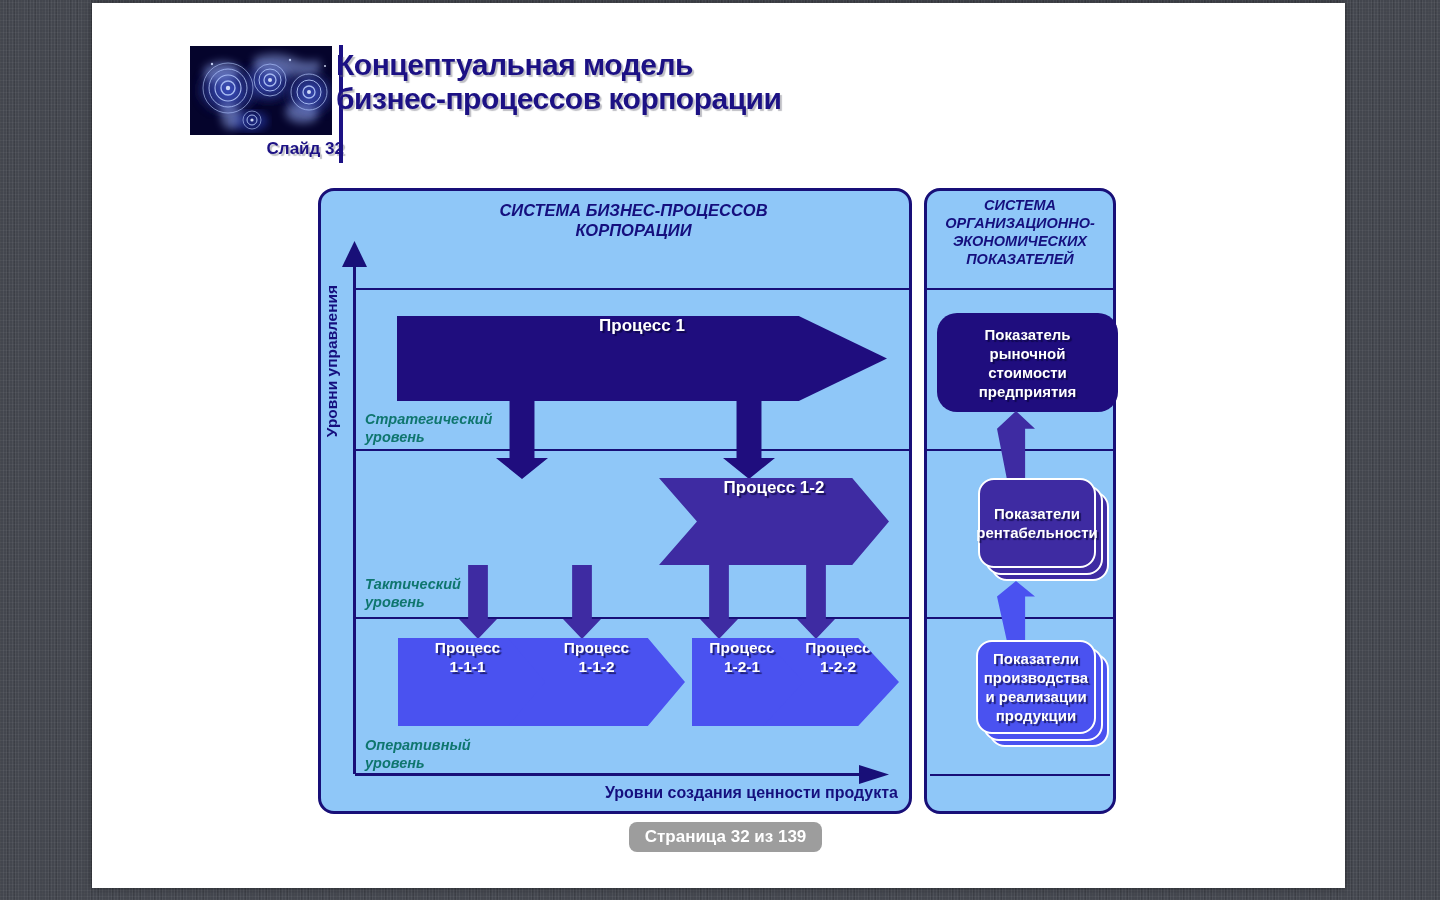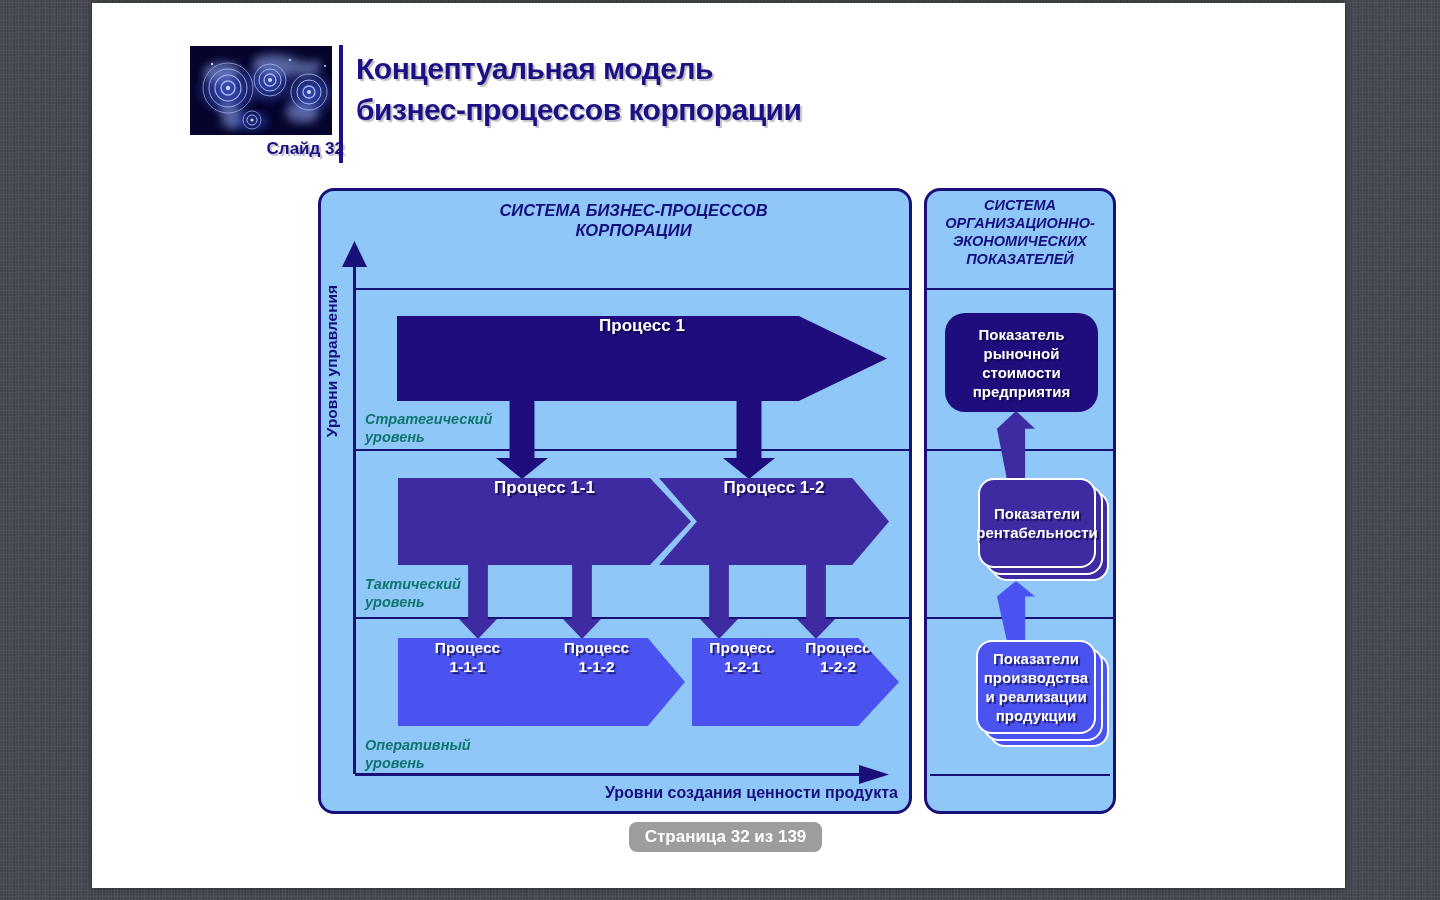--- a/index.html
+++ b/index.html
@@ -20,22 +20,22 @@
   .abs{position:absolute;}
   .pre{white-space:pre-line;}
   .shadow-gray{text-shadow:2px 2px 1px rgba(110,110,125,.45);}
   .shadow-dark{text-shadow:2px 2px 1px rgba(8,4,55,.65);}
 
   
   .logo{left:98px;top:43px;width:142px;height:89px;}
   .slide-label{left:86px;top:136px;width:166px;text-align:right;
     font-size:17px;font-weight:bold;color:#1c1184;}
   .divider{left:247px;top:42px;width:4px;height:118px;background:#1c1184;}
-  .title{left:264px;top:45px;width:760px;
-    font-size:30px;line-height:41px;font-weight:bold;letter-spacing:-0.5px;color:#1c1184;}
+  .title{left:244px;top:45px;width:760px;
+    font-size:30px;line-height:34px;font-weight:bold;letter-spacing:-0.5px;color:#1c1184;}
 
   
   .panel{border:3px solid #180f78;border-radius:16px;background:#8fc7f8;box-sizing:border-box;}
   .panel-main{left:226px;top:185px;width:594px;height:626px;}
   .panel-right{left:832px;top:185px;width:192px;height:626px;}
   .panel-header{font-weight:bold;font-style:italic;color:#150f7e;text-align:center;}
   .main-header{left:263px;top:197px;width:557px;font-size:16.5px;line-height:20px;}
   .right-header{left:834px;top:193px;width:188px;font-size:14.5px;line-height:18px;}
 
   .hline{height:2px;background:#180f78;z-index:1;}
@@ -57,21 +57,21 @@
     font-weight:bold;font-style:italic;color:#0f766e;z-index:3;}
   .axis-label{font-size:15.5px;font-weight:bold;color:#150f7e;
     width:200px;text-align:center;transform:rotate(-90deg);z-index:3;}
   .vc-label{left:263px;top:781px;width:543px;text-align:right;
     font-size:16px;font-weight:bold;color:#150f7e;z-index:3;}
 
   
   .ibox{display:flex;align-items:center;justify-content:center;text-align:center;
     color:#fff;font-weight:bold;font-size:15px;line-height:19px;border-radius:16px;
     box-sizing:border-box;z-index:2;}
-  .box1{left:845px;top:310px;width:153px;height:99px;background:#1f0d7e;border-radius:20px;margin-left:8px;}
+  .box1{left:845px;top:310px;width:181px;height:99px;background:#1f0d7e;border-radius:20px;}
   .stackbox{z-index:2;}
   .stackbox .layer,.stackbox .face{position:absolute;left:0;top:0;right:0;bottom:0;
     border-radius:16px;border:2px solid #fff;box-sizing:border-box;margin-left:38px;}
   .stackbox .face{display:flex;align-items:center;justify-content:center;text-align:center;
     color:#fff;font-weight:bold;font-size:15px;line-height:19px;}
   .sb2{left:848px;top:475px;width:156px;height:90px;}
   .sb2 .layer,.sb2 .face{background:#3e2ba2;}
   .sb3{left:846px;top:637px;width:158px;height:94px;}
   .sb3 .layer,.sb3 .face{background:#4a52f0;}
   .l1{transform:translate(7px,7px);}
@@ -164,23 +164,20 @@
   <div class="abs hline" style="left:263px;top:770px;width:510px;height:3px;"></div>
   <div class="abs" style="left:767px;top:762px;width:30px;height:19px;background:#180f78;clip-path:polygon(0 0,100% 50%,0 100%);z-index:1;"></div>
   <div class="abs vc-label">Уровни создания ценности продукта</div>
 
   <div class="abs flow t1 shadow-dark" style="left:305px;top:313px;width:490px;height:85px;clip-path:polygon(0 0,82% 0,100% 50%,82% 100%,0 100%);">
     <span>Процесс 1</span>
   </div>
   <div class="abs downarrow da1" style="left:404px;top:398px;width:52px;height:78px;"></div>
   <div class="abs downarrow da1" style="left:631px;top:398px;width:52px;height:78px;"></div>
 
-  <div class="abs flow t2 shadow-dark" style="left:306px;top:475px;width:293px;height:87px;clip-path:polygon(0 0,86% 0,100% 50%,86% 100%,0 100%);">
-    <span class="pre">Процесс 1-1</span>
-  </div>
   <div class="abs flow t2 shadow-dark" style="left:567px;top:475px;width:230px;height:87px;clip-path:polygon(0 0,84% 0,100% 50%,84% 100%,0 100%,16.5% 50%);">
     <span class="pre">Процесс 1-2</span>
   </div>
   <div class="abs downarrow da2" style="left:367px;top:562px;width:38px;height:74px;"></div>
   <div class="abs downarrow da2" style="left:471px;top:562px;width:38px;height:74px;"></div>
   <div class="abs downarrow da2" style="left:608px;top:562px;width:38px;height:74px;"></div>
   <div class="abs downarrow da2" style="left:705px;top:562px;width:38px;height:74px;"></div>
 
   <div class="abs flow t3 shadow-dark pre" style="left:306px;top:635px;width:139px;height:88px;clip-path:polygon(0 0,73% 0,100% 50%,73% 100%,0 100%);padding-right:14px;">
     <span class="pre">Процесс

